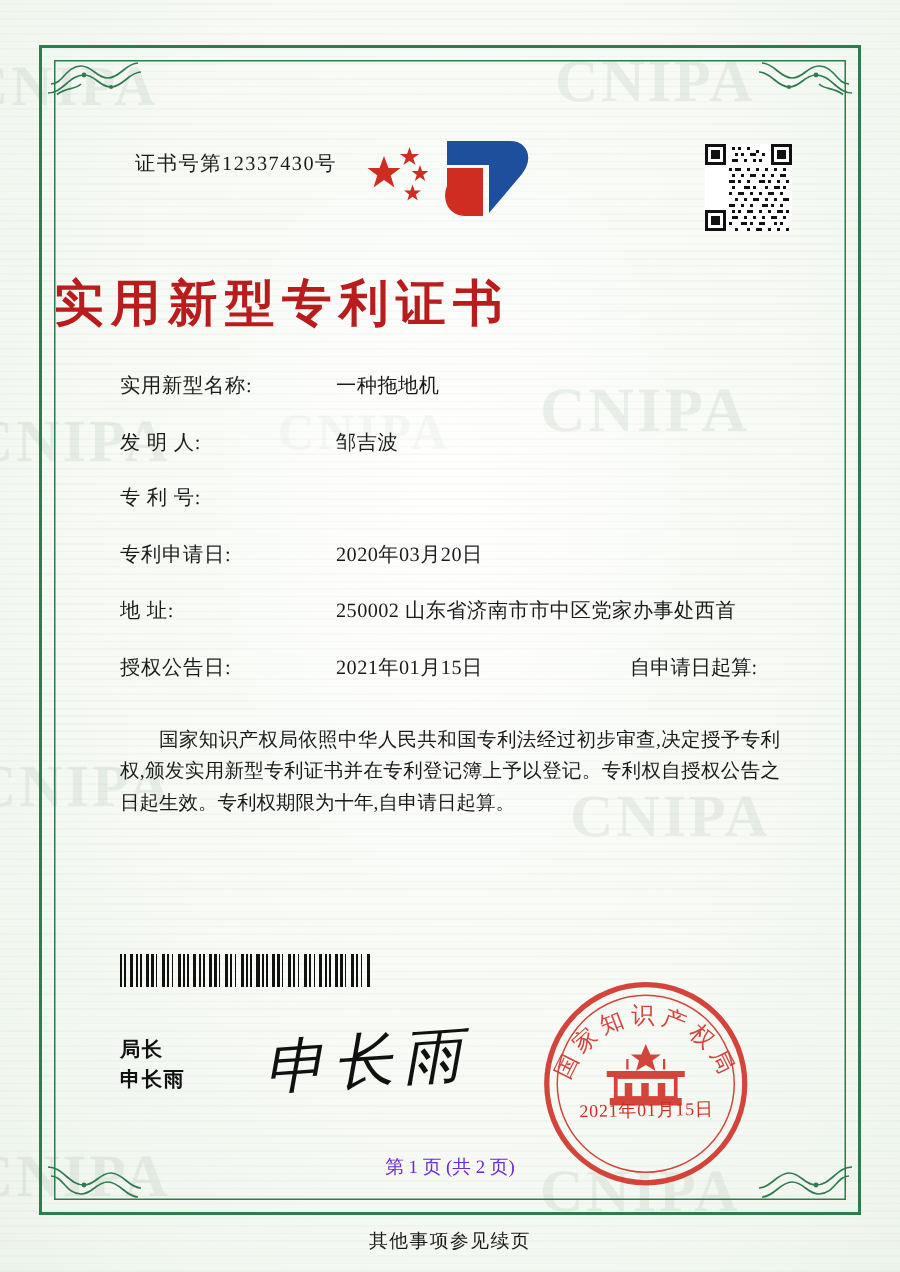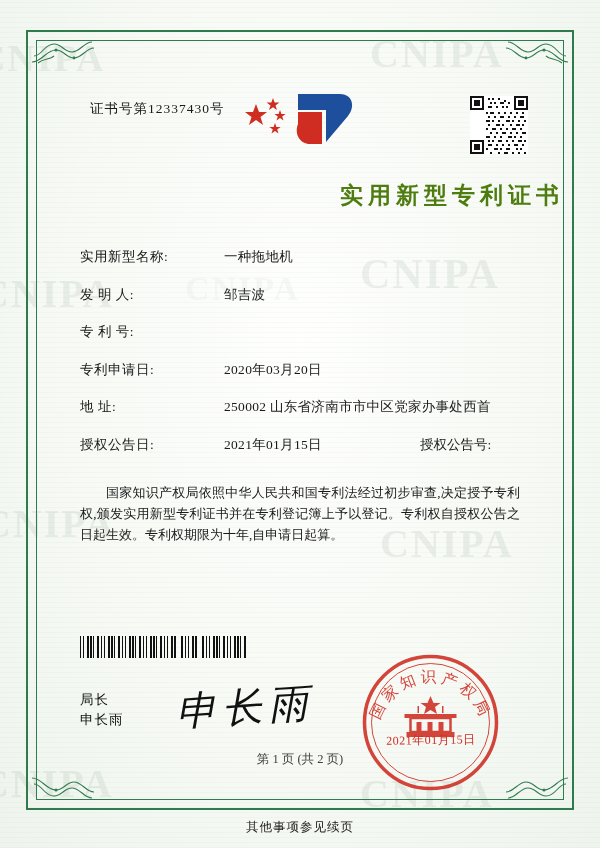--- a/index.html
+++ b/index.html
@@ -117,25 +117,25 @@
     top: 56px;
     width: 58px;
     height: 58px;
   }
 
   .title {
     position: absolute;
     left: 0;
     right: 0;
     top: 140px;
-    text-align: right;
-    font-size: 23px;
+    text-align: left;
+    font-size: 33px;
     font-weight: bold;
     letter-spacing: 5px;
-    color: #4d7c0f;
+    color: #b91c1c;
     font-family: "Liberation Serif", "DejaVu Serif", serif;
   }
 
   .fields {
     position: absolute;
     left: 44px;
     right: 44px;
     top: 208px;
     font-size: 13.5px;
     color: #1a1a1a;
@@ -193,20 +193,21 @@
   }
 
   .sign-block {
     position: absolute;
     left: 44px;
     top: 650px;
     font-size: 13.5px;
     line-height: 20px;
     color: #111;
     letter-spacing: 1px;
+    font-weight: bold;
   }
 
   .signature {
     position: absolute;
     left: 140px;
     top: 640px;
     font-size: 40px;
     color: #111;
     font-family: "Liberation Serif", serif;
     font-style: italic;
@@ -230,24 +231,24 @@
     color: #cf2c22;
     font-size: 12px;
     letter-spacing: 0.5px;
     transform: rotate(-1deg);
   }
 
   .page-no {
     position: absolute;
     left: 0;
     right: 0;
-    top: 711px;
+    top: 730px;
     text-align: center;
     font-size: 12.5px;
-    color: #404040;
+    color: #6d28d9;
   }
 
   .footer-note {
     position: absolute;
     left: 0;
     right: 0;
     bottom: 12px;
     text-align: center;
     font-size: 12.5px;
     color: #1a1a1a;
@@ -457,21 +458,21 @@
         <div class="lbl">专利申请日:</div>
         <div class="val">2020年03月20日</div>
       </div>
       <div class="row">
         <div class="lbl">地 址:</div>
         <div class="val">250002 山东省济南市市中区党家办事处西首</div>
       </div>
       <div class="row row-two">
         <div class="lbl">授权公告日:</div>
         <div class="val val-left">2021年01月15日</div>
-        <div class="lbl2">授权公告号:</div>
+        <div class="lbl2">自申请日起算:</div>
       </div>
     </div>
 
     <div class="para">
       <p>国家知识产权局依照中华人民共和国专利法经过初步审查,决定授予专利权,颁发实用新型专利证书并在专利登记簿上予以登记。专利权自授权公告之日起生效。专利权期限为十年,自申请日起算。</p>
     </div>
 
     <div class="barcode"></div>
 
     <div class="sign-block">

